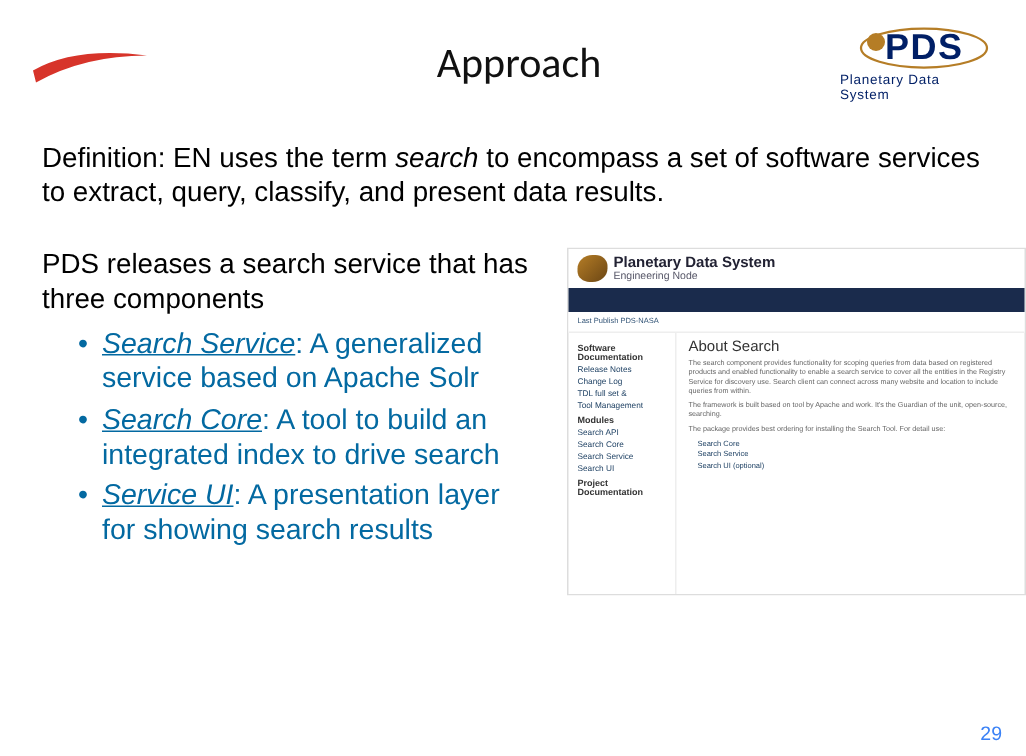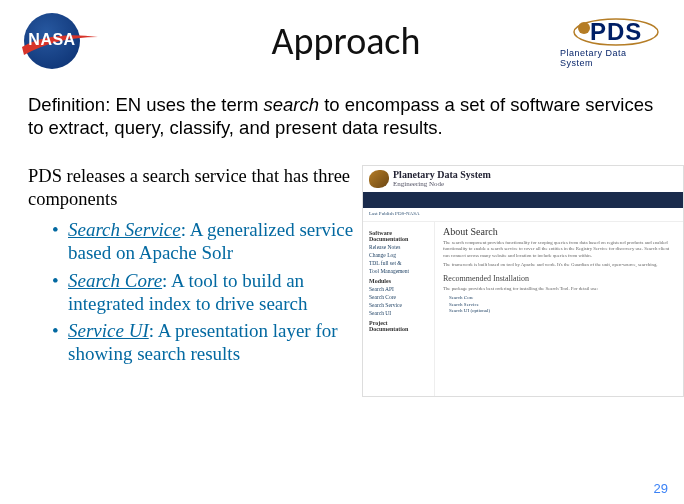--- a/index.html
+++ b/index.html
@@ -44,21 +44,21 @@
     }
     .nasa-swoosh {
       position: absolute;
       top: 18px;
       left: -4px;
       width: 80px;
       height: 30px;
       z-index: 2;
     }
     .title {
-      font-size: 38px;
+      font-size: 28px;
       font-family: "Calibri", Arial, sans-serif;
       color: #111;
       text-align: center;
       flex: 1;
       padding-left: 40px;
     }
     .pds-logo {
       display: flex;
       flex-direction: column;
       align-items: flex-end;
@@ -92,22 +92,21 @@
     .definition {
       font-size: 18.5px;
       color: #000;
       line-height: 1.22;
       margin-bottom: 18px;
     }
     .definition .italic { font-style: italic; }
     .content-row {
       display: flex;
       padding: 0 0 0 28px;
-      gap: 8px;
-      font-family: Liberation Serif, serif;
+      gap: 24px;
     }
     .left-col {
       width: 326px;
     }
     .intro {
       font-size: 18.5px;
       color: #000;
       line-height: 1.22;
       margin-bottom: 8px;
     }
@@ -232,23 +231,20 @@
       right: 16px;
       font-size: 13px;
       color: #3b82f6;
     }
   </style>
 </head>
 <body>
 
 <div class="header">
   <div class="nasa-logo">
-    <div class="nasa-circle">
-      <span class="nasa-text">NASA</span>
-    </div>
     <svg class="nasa-swoosh" viewBox="0 0 80 30">
       <path d="M2,16 Q30,0 78,6 Q36,6 4,24 Z" fill="#d7342a"></path>
     </svg>
   </div>
   <div class="title">Approach</div>
   <div class="pds-logo">
     <div class="pds-orbit">
       <svg width="88" height="36" viewBox="0 0 88 36">
         <ellipse cx="44" cy="18" rx="42" ry="13" fill="none" stroke="#b57d26" stroke-width="1.5"></ellipse>
         <circle cx="12" cy="14" r="6" fill="#b57d26"></circle>
@@ -297,21 +293,20 @@
           <div class="ts-item">Search API</div>
           <div class="ts-item">Search Core</div>
           <div class="ts-item">Search Service</div>
           <div class="ts-item">Search UI</div>
           <div class="ts-head">Project Documentation</div>
         </div>
         <div class="thumb-main">
           <div class="tm-h1">About Search</div>
           <div class="tm-p">The search component provides functionality for scoping queries from data based on registered products and enabled functionality to enable a search service to cover all the entities in the Registry Service for discovery use. Search client can connect across many website and location to include queries from within.</div>
           <div class="tm-p">The framework is built based on tool by Apache and work. It's the Guardian of the unit, open-source, searching.</div>
-          <div class="tm-h2">Recommended Installation</div>
           <div class="tm-p">The package provides best ordering for installing the Search Tool. For detail use:</div>
           <div class="tm-li">Search Core</div>
           <div class="tm-li">Search Service</div>
           <div class="tm-li">Search UI (optional)</div>
         </div>
       </div>
     </div>
   </div>
 </div>
 

